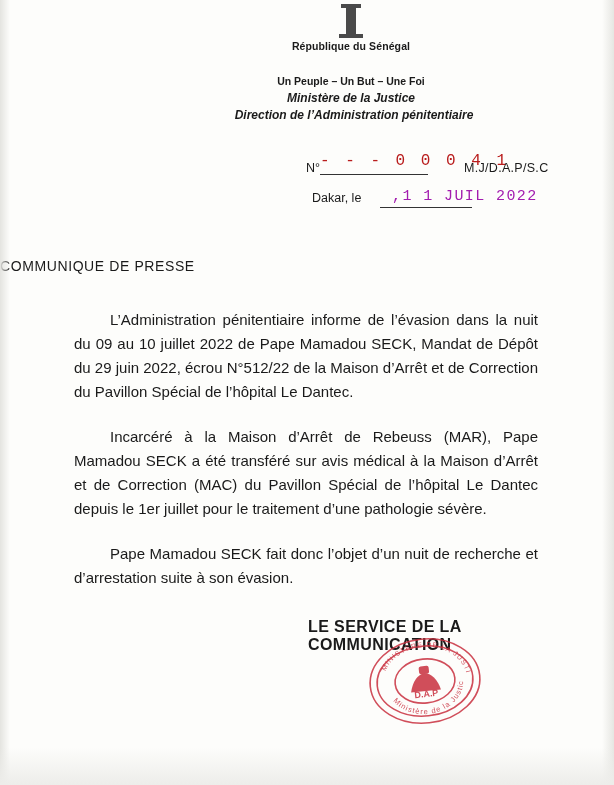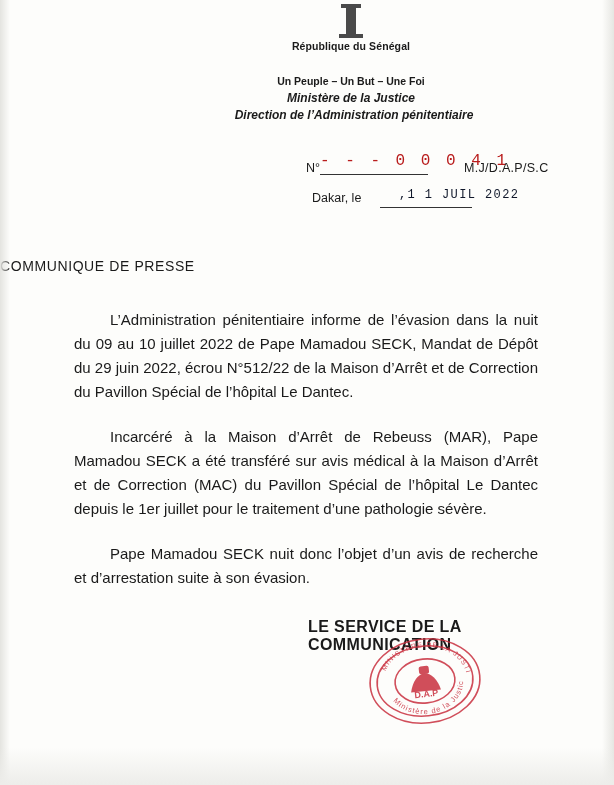--- a/index.html
+++ b/index.html
@@ -138,26 +138,26 @@
     margin-top: 10px;
     font-size: 12.5px;
   }
   .date-label {
     position: absolute;
     left: 6px;
     top: 3px;
   }
   .date-value {
     position: absolute;
-    left: 93px;
+    left: 86px;
     top: 0px;
     font-family: "Liberation Mono", monospace;
-    font-size: 12px;
+    font-size: 15px;
     letter-spacing: 1.4px;
-    color: #0f172a;
+    color: #a21caf;
   }
   .date-underline {
     position: absolute;
     left: 74px;
     top: 19px;
     width: 92px;
     border-bottom: 1px solid #333;
   }
 
   
@@ -256,21 +256,21 @@
       <span class="date-value">,1 1 JUIL 2022</span>
       <span class="date-underline"></span>
     </div>
   </div>
 
   <div class="doc-title">COMMUNIQUE DE PRESSE</div>
 
   <div class="body-text">
     <p>L’Administration pénitentiaire informe de l’évasion dans la nuit du 09 au 10 juillet 2022 de Pape Mamadou SECK, Mandat de Dépôt du 29 juin 2022, écrou N°512/22  de la Maison d’Arrêt et de Correction du Pavillon Spécial  de l’hôpital Le Dantec.</p>
     <p>Incarcéré à la Maison d’Arrêt de Rebeuss (MAR), Pape Mamadou SECK a été transféré sur avis médical à la Maison d’Arrêt et de Correction (MAC) du Pavillon Spécial de l’hôpital Le Dantec depuis le 1er juillet pour le traitement d’une pathologie sévère.</p>
-    <p>Pape Mamadou SECK nuit donc l’objet d’un avis de recherche et d’arrestation suite à son évasion.</p>
+    <p>Pape Mamadou SECK fait donc l’objet d’un nuit de recherche et d’arrestation suite à son évasion.</p>
   </div>
 
   <div class="signature">LE SERVICE DE LA COMMUNICATION</div>
 
   <div class="stamp">
     <svg viewBox="0 0 134 96" width="134" height="96" xmlns="http://www.w3.org/2000/svg">
       <g transform="rotate(-6 67 48)" fill="none" stroke="#c9303f" stroke-width="1.6" opacity="0.85">
         <ellipse cx="67" cy="48" rx="55" ry="42"></ellipse>
         <ellipse cx="67" cy="48" rx="48" ry="35"></ellipse>
         <ellipse cx="67" cy="48" rx="30" ry="22"></ellipse>

